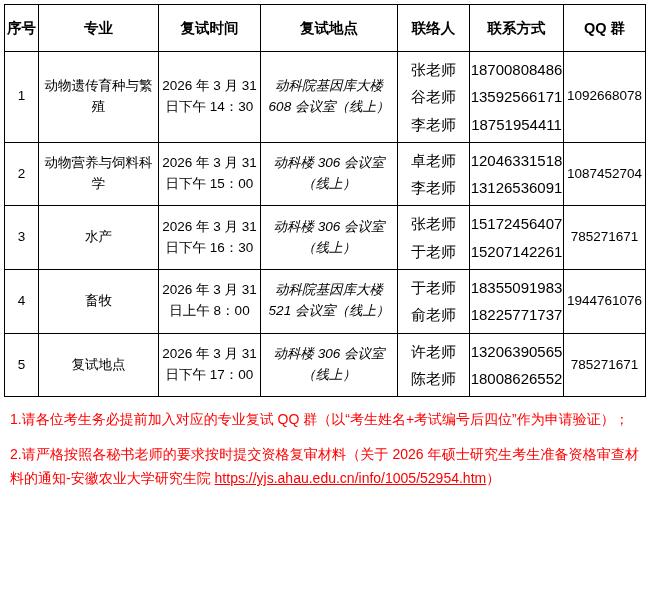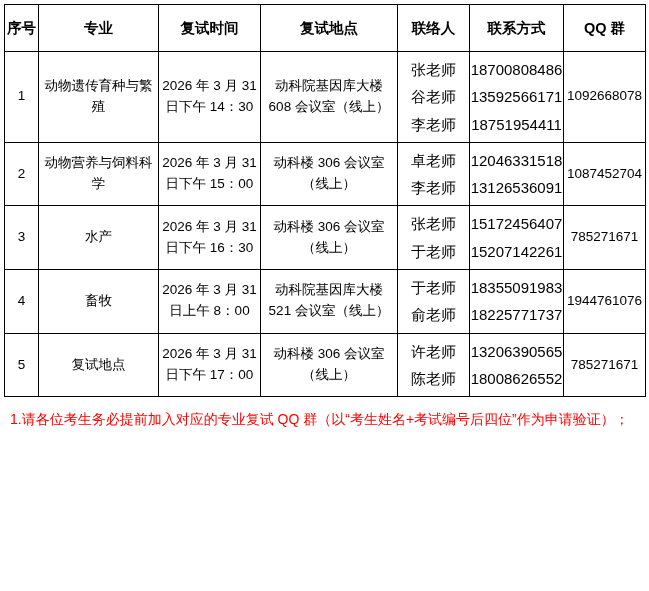--- a/index.html
+++ b/index.html
@@ -48,21 +48,21 @@
   col.c-major { width: 120px; }
   col.c-time  { width: 102px; }
   col.c-place { width: 137px; }
   col.c-person{ width: 72px; }
   col.c-phone { width: 94px; }
   col.c-qq    { width: 82px; }
 
   td.no { font-size: 13.5px; }
   td.major { font-size: 14px; }
   td.time { font-size: 13.5px; }
-  td.place { font-size: 13.5px; }
+  td.place { font-size: 13.5px; font-style: italic; }
   td.person, td.phone {
     padding: 0;
   }
   .stacklist {
     display: flex;
     flex-direction: column;
     justify-content: center;
     align-items: center;
   }
   .stacklist .line {
@@ -217,15 +217,16 @@
           </div>
         </td>
         <td class="qq">785271671</td>
       </tr>
 
     </tbody>
   </table>
 
   <div class="notes">
     <p>1.请各位考生务必提前加入对应的专业复试 QQ 群（以“考生姓名+考试编号后四位”作为申请验证）；</p>
+    <p><span>2.请严格按照各秘书老师的要求按时提交资格复审材料（关于 2026 年硕士研究生考生准备资格审查材料的通知-安徽农业大学研究生院 </span><a href="#">https://yjs.ahau.edu.cn/info/1005/52954.htm</a><span>）</span></p>
   </div>
 
 </div>
 
 </body></html>

